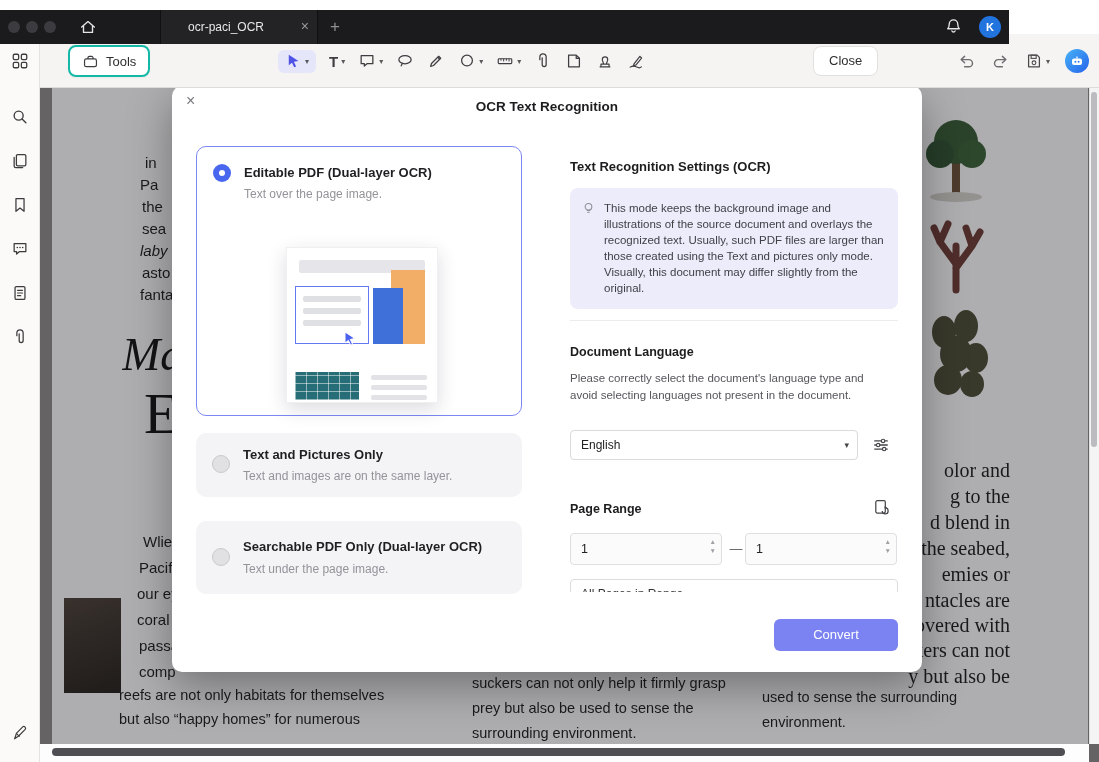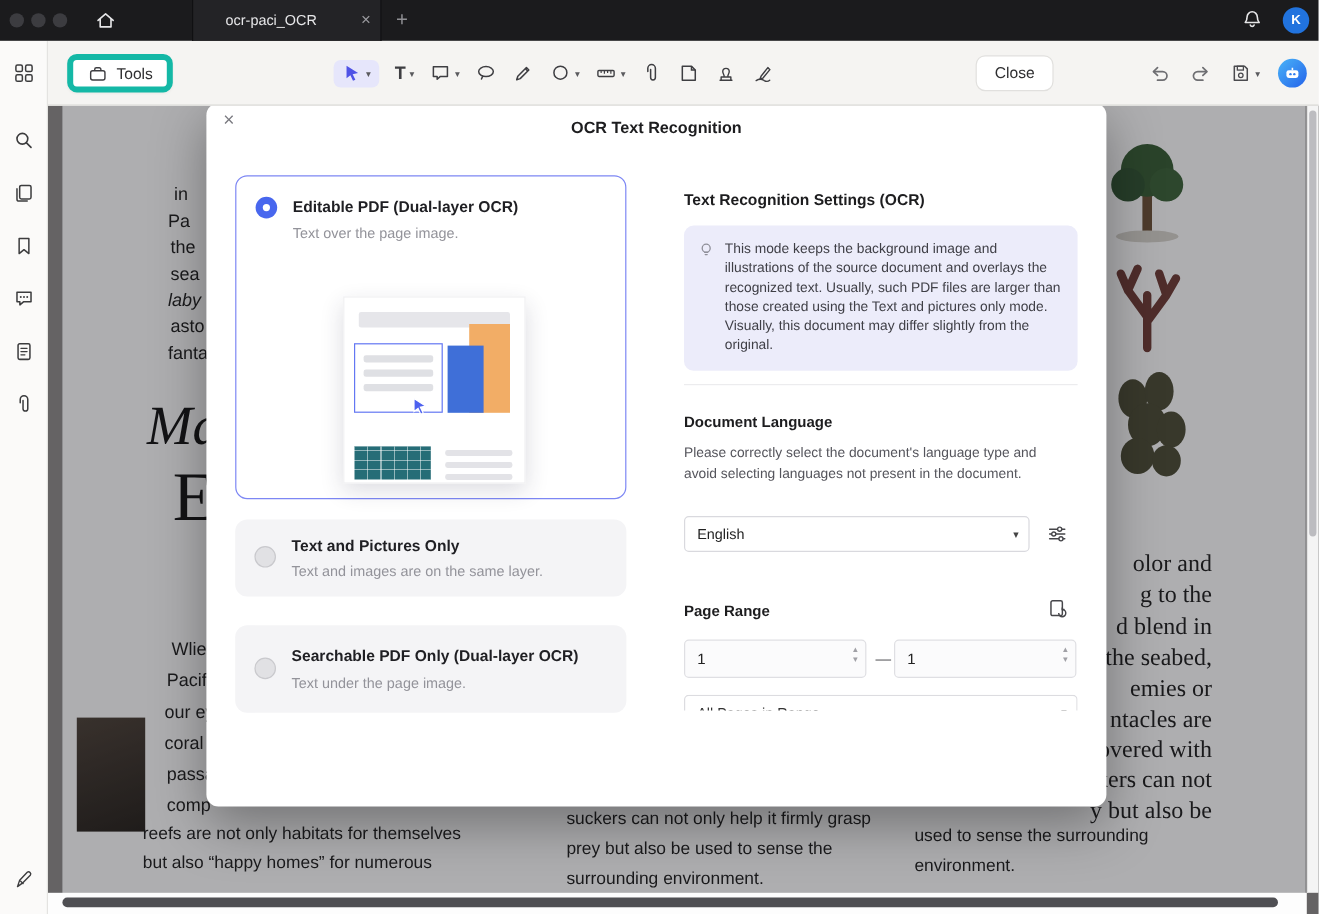--- a/index.html
+++ b/index.html
@@ -1,33 +1,33 @@
 <!DOCTYPE html>
 <html><head>
 <meta charset="utf-8">
 <style>
   * { margin:0; padding:0; box-sizing:border-box; }
   body { font-family:"Liberation Sans", sans-serif; background:#e9e9e9; }
   #app { position:relative; width:1099px; height:762px; overflow:hidden; background:#fff; }
   [data-interactable="true"] { cursor:pointer; }
 
   
-  #titlebar { position:absolute; left:0; top:0; width:1099px; height:34px; background:#1b1b1d; z-index:30; }
+  #titlebar { position:absolute; left:0; top:10px; width:1009px; height:34px; background:#1b1b1d; z-index:30; }
   .t-dot { position:absolute; top:11px; width:12px; height:12px; border-radius:50%; background:#3c3c40; }
   .tb-home { position:absolute; left:79px; top:8px; width:18px; height:18px; }
   .tb-tab { position:absolute; left:160px; top:0; width:158px; height:34px; background:#232326; border-left:1px solid #101012; border-right:1px solid #101012; }
   .tb-tab-title { position:absolute; left:0; right:26px; top:0; line-height:34px; text-align:center; font-size:12px; color:#e7e7e9; white-space:nowrap; overflow:hidden; }
   .tb-tab-close { position:absolute; right:8px; top:0; line-height:33px; font-size:14px; color:#9a9a9e; }
   .tb-plus { position:absolute; left:330px; top:0; line-height:33px; font-size:17px; color:#8f8f93; }
   .tb-bell { position:absolute; right:46px; top:7px; width:19px; height:19px; }
   .tb-avatar { position:absolute; right:8px; top:6px; width:22px; height:22px; border-radius:50%; background:#2173de; color:#fff; font-size:11px; font-weight:bold; text-align:center; line-height:22px; }
 
   
   #toolbar { position:absolute; left:40px; top:34px; right:0; height:54px; background:#f5f4f2; border-bottom:1px solid #dddcda; z-index:20; }
-  .tools-btn { position:absolute; left:16px; top:11px; height:32px; padding:0 12px; background:#fff; border:5px solid #14b8a6; border-radius:8px; display:flex; align-items:center; gap:7px; box-shadow:0 1px 2px rgba(0,0,0,.04); }
+  .tools-btn { position:absolute; left:28px; top:11px; height:32px; padding:0 12px; background:#fff; border:2px solid #14b8a6; border-radius:8px; display:flex; align-items:center; gap:7px; box-shadow:0 1px 2px rgba(0,0,0,.04); }
   .tools-btn span { font-size:13px; color:#2f2f31; }
   .tool-row { position:absolute; left:238px; top:11px; height:32px; display:flex; align-items:center; gap:13px; }
   .tool { display:flex; align-items:center; gap:3px; }
   .tool.active { background:#e6e6fb; border-radius:6px; padding:3px 7px; }
   .chev { font-size:8px; color:#5a5a5e; }
   .glyph-T { font-size:15px; font-weight:bold; color:#3e3e42; line-height:1; }
   .close-btn { position:absolute; left:773px; top:12px; height:30px; padding:0 15px; background:#fff; border:1px solid #e1e0de; border-radius:8px; font-size:13px; color:#2f2f31; line-height:28px; }
   .right-tools { position:absolute; right:10px; top:15px; display:flex; align-items:center; gap:15px; }
   .ai-circle { width:24px; height:24px; border-radius:50%; background:linear-gradient(135deg,#49b3f8,#2463ea); display:flex; align-items:center; justify-content:center; }
 
@@ -469,16 +469,17 @@
         </span>
       </div>
 
       <div class="scope-select" data-interactable="true">
         <div class="scope-inner">
           <span class="val" data-interactable="false">All Pages in Range</span>
           <span class="sel-chev" data-interactable="false">▾</span>
         </div>
       </div>
 
+      <div class="btn btn-convert" data-interactable="true">Convert</div>
     </div>
   </div>
 
 </div>
 
 </body></html>

